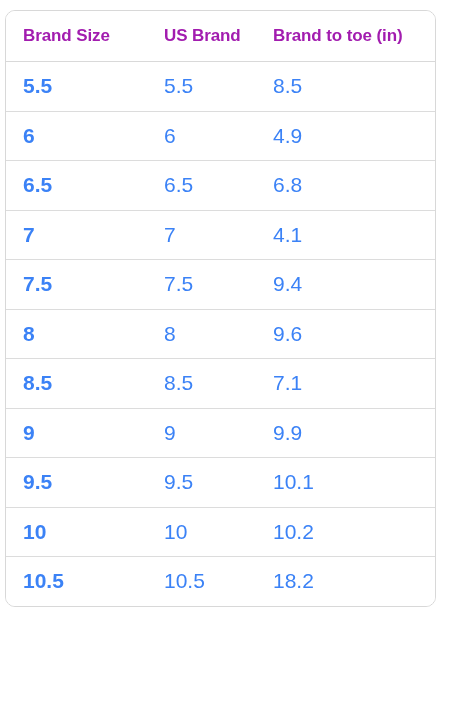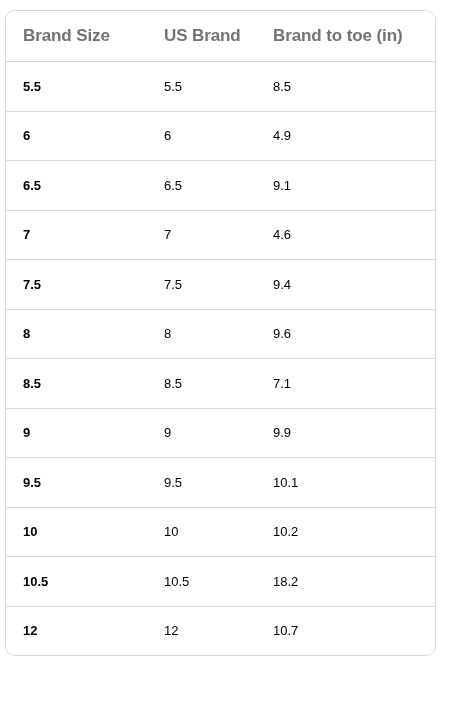--- a/index.html
+++ b/index.html
@@ -47,34 +47,34 @@
   table.size-table col.c3 { width: 179px; }
 
   table.size-table thead th {
     height: 50px;
     padding: 0 0 0 17px;
     margin: 0;
     text-align: left;
     vertical-align: middle;
     font-size: 17px;
     font-weight: 700;
-    color: #737373;
+    color: #a21caf;
     letter-spacing: -0.1px;
     border-bottom: 1px solid #d9d9d9;
     white-space: nowrap;
   }
 
   table.size-table tbody td {
     height: 48.5px;
     padding: 0 0 0 17px;
     margin: 0;
     text-align: left;
     vertical-align: middle;
-    font-size: 13px;
-    color: #000000;
+    font-size: 21px;
+    color: #3b82f6;
     border-bottom: 1px solid #dcdcdc;
     white-space: nowrap;
   }
 
   table.size-table tbody td.brand-col {
     font-weight: 700;
   }
 
   table.size-table tbody tr:last-child td {
     border-bottom: none;
@@ -105,26 +105,26 @@
           <td>8.5</td>
         </tr>
         <tr>
           <td class="brand-col">6</td>
           <td>6</td>
           <td>4.9</td>
         </tr>
         <tr>
           <td class="brand-col">6.5</td>
           <td>6.5</td>
-          <td>9.1</td>
+          <td>6.8</td>
         </tr>
         <tr>
           <td class="brand-col">7</td>
           <td>7</td>
-          <td>4.6</td>
+          <td>4.1</td>
         </tr>
         <tr>
           <td class="brand-col">7.5</td>
           <td>7.5</td>
           <td>9.4</td>
         </tr>
         <tr>
           <td class="brand-col">8</td>
           <td>8</td>
           <td>9.6</td>
@@ -147,21 +147,16 @@
         <tr>
           <td class="brand-col">10</td>
           <td>10</td>
           <td>10.2</td>
         </tr>
         <tr>
           <td class="brand-col">10.5</td>
           <td>10.5</td>
           <td>18.2</td>
         </tr>
-        <tr>
-          <td class="brand-col">12</td>
-          <td>12</td>
-          <td>10.7</td>
-        </tr>
       </tbody>
     </table>
   </div>
 </div>
 
 </body></html>

